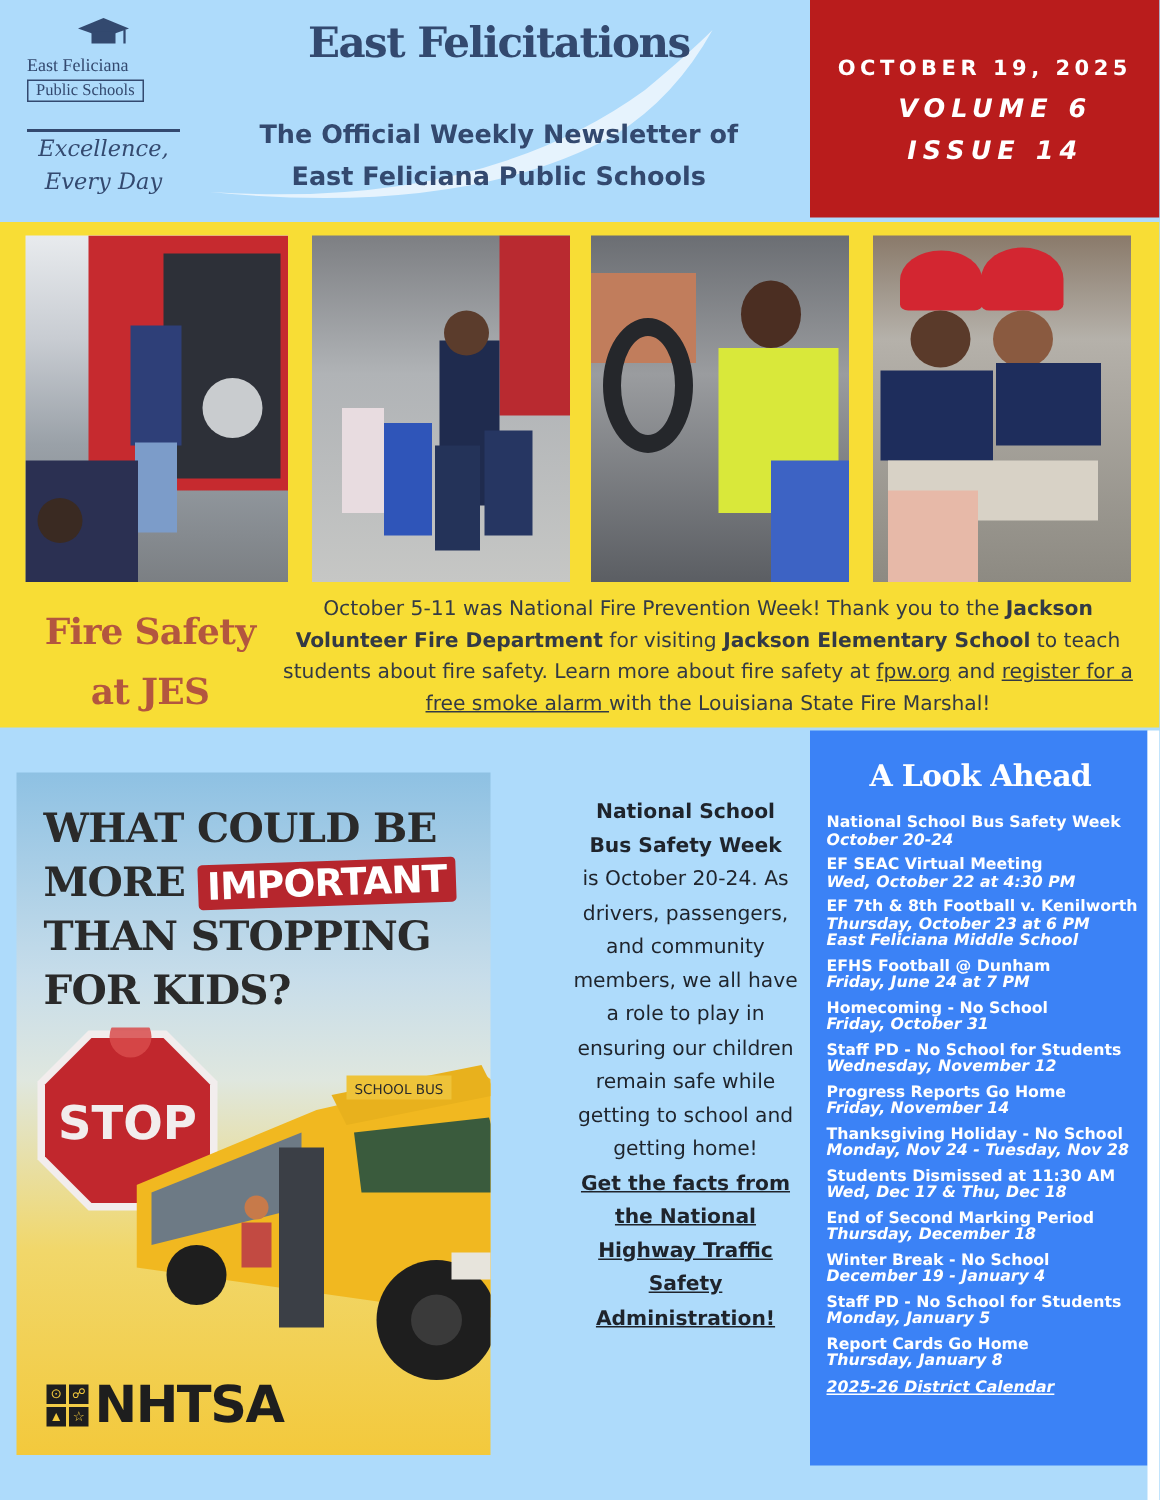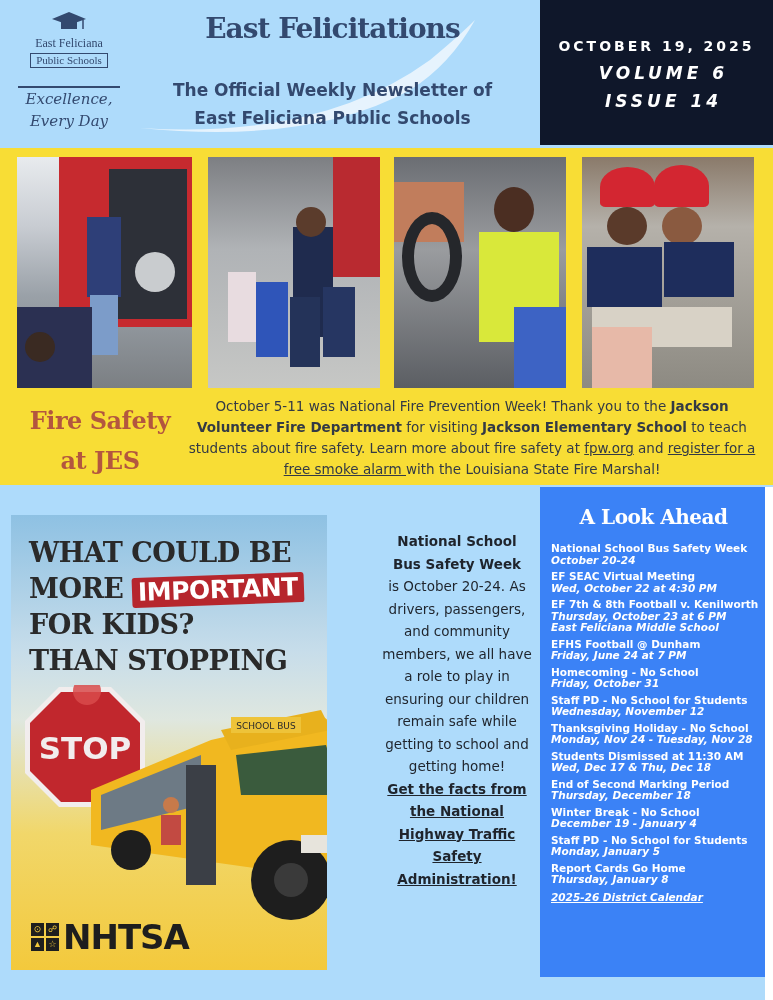--- a/index.html
+++ b/index.html
@@ -3,28 +3,28 @@
 <meta charset="utf-8">
 <style>
   * { box-sizing: border-box; margin: 0; padding: 0; }
   html, body { width: 773px; height: 1000px; overflow: hidden; background: #aedbfb; }
   body { position: relative; font-family: "Liberation Sans", sans-serif; }
 
   
   .header { position: absolute; left: 0; top: 0; width: 773px; height: 145px; background: #aedbfb; }
   .logo { position: absolute; left: 14px; top: 12px; width: 110px; height: 125px; }
   .logo .cap { position: absolute; left: 38px; top: 0; width: 34px; height: 20px; }
-  .logo .book-text { position: absolute; left: 4px; top: 24px; width: 102px; height: 52px; border-bottom: 2px solid #33496f; text-align: center; font-family: "Liberation Serif", serif; color: #33496f; }
+  .logo .book-text { position: absolute; left: 4px; top: 24px; width: 102px; height: 52px; border-bottom: 2px solid #33496f; font-family: "Liberation Serif", serif; color: #33496f; }
   .logo .book-text .l1 { font-size: 12px; line-height: 14px; }
   .logo .book-text .l2 { font-size: 11px; line-height: 13px; border: 1px solid #33496f; display: inline-block; padding: 0 5px; margin-top: 1px; }
   .logo .tag { position: absolute; left: 0; top: 76px; width: 110px; text-align: center; font-family: "DejaVu Serif", serif; font-style: italic; font-size: 15px; line-height: 22px; color: #33496f; }
   .swoosh { position: absolute; left: 140px; top: 20px; width: 340px; height: 115px; }
   .title { position: absolute; left: 130px; top: 12px; width: 405px; text-align: center; font-family: "DejaVu Serif", serif; font-weight: bold; font-size: 28px; letter-spacing: -1px; color: #33496f; }
   .subtitle { position: absolute; left: 140px; top: 76px; width: 385px; text-align: center; font-family: "DejaVu Sans", sans-serif; font-weight: bold; font-size: 17px; line-height: 28px; color: #33496f; }
-  .issue-box { position: absolute; left: 540px; top: 0; width: 233px; height: 145px; background: #0f172a; color: #fff; text-align: center; padding-top: 33px; }
+  .issue-box { position: absolute; left: 540px; top: 0; width: 233px; height: 145px; background: #b91c1c; color: #fff; text-align: center; padding-top: 33px; }
   .issue-box .d { font-family: "DejaVu Sans", sans-serif; font-weight: bold; font-size: 14px; letter-spacing: 3px; line-height: 26px; }
   .issue-box .v { font-family: "DejaVu Sans", sans-serif; font-weight: bold; font-style: italic; font-size: 17px; letter-spacing: 4px; line-height: 28px; margin-left: 14px; }
 
   
   .fire { position: absolute; left: 0; top: 148px; width: 773px; height: 337px; background: #f8dd35; }
   .photo { position: absolute; top: 9px; height: 231px; overflow: hidden; }
   .p1 { left: 17px; width: 175px; background: linear-gradient(180deg, #e8ebee 0%, #c8ccd2 30%, #9aa1a8 60%, #7b7f83 100%); }
   .p2 { left: 208px; width: 172px; background: linear-gradient(180deg, #7d7f83 0%, #b0b3b6 40%, #c6c7c5 100%); }
   .p3 { left: 394px; width: 172px; background: linear-gradient(180deg, #6b6e73 0%, #9a9c9f 40%, #5b5e63 100%); }
   .p4 { left: 582px; width: 172px; background: linear-gradient(180deg, #8a7a6a 0%, #b5b1aa 30%, #8d8a82 100%); }
@@ -136,22 +136,22 @@
   </div>
   <div class="fire-text">
     <span>October 5-11 was National Fire Prevention Week! Thank you to the </span><b>Jackson Volunteer Fire Department</b><span> for visiting </span><b>Jackson Elementary School</b><span> to teach students about fire safety. Learn more about fire safety at </span><a href="#">fpw.org</a><span> and </span><a href="#">register for a free smoke alarm </a><span>with the Louisiana State Fire Marshal!</span>
   </div>
 </div>
 
 <div class="poster">
   <div class="poster-head">
     <div>WHAT COULD BE</div>
     <div><span>MORE</span> <span class="important">IMPORTANT</span></div>
+    <div>THAN STOPPING</div>
     <div>FOR KIDS?</div>
-    <div>THAN STOPPING</div>
   </div>
   <svg class="stop" viewBox="0 0 124 124">
     <polygon points="36,2 88,2 122,36 122,88 88,122 36,122 2,88 2,36" fill="#f2eded"></polygon>
     <polygon points="38,7 86,7 117,38 117,86 86,117 38,117 7,86 7,38" fill="#c1272d"></polygon>
     <text x="62" y="74" text-anchor="middle" font-family="DejaVu Sans, sans-serif" font-weight="bold" font-size="31" fill="#f2eded">STOP</text>
     <circle cx="64" cy="6" r="14" fill="#d84b4b" opacity="0.85"></circle>
   </svg>
   <svg class="bus" viewBox="0 0 284 240">
     <polygon points="0,95 120,45 230,20 284,60 284,190 0,150" fill="#f1b820"></polygon>
     <polygon points="130,35 230,15 240,35 140,55" fill="#e8b11d"></polygon>
@@ -205,20 +205,24 @@
     </div>
   <div class="event">
       <span class="t">Homecoming - No School</span>
       <span class="when">Friday, October 31</span>
     </div>
   <div class="event">
       <span class="t">Staff PD - No School for Students</span>
       <span class="when">Wednesday, November 12</span>
     </div>
   <div class="event">
+      <span class="t">Progress Reports Go Home</span>
+      <span class="when">Friday, November 14</span>
+    </div>
+  <div class="event">
       <span class="t">Thanksgiving Holiday - No School</span>
       <span class="when">Monday, Nov 24 - Tuesday, Nov 28</span>
     </div>
   <div class="event">
       <span class="t">Students Dismissed at 11:30 AM</span>
       <span class="when">Wed, Dec 17 &amp; Thu, Dec 18</span>
     </div>
   <div class="event">
       <span class="t">End of Second Marking Period</span>
       <span class="when">Thursday, December 18</span>

